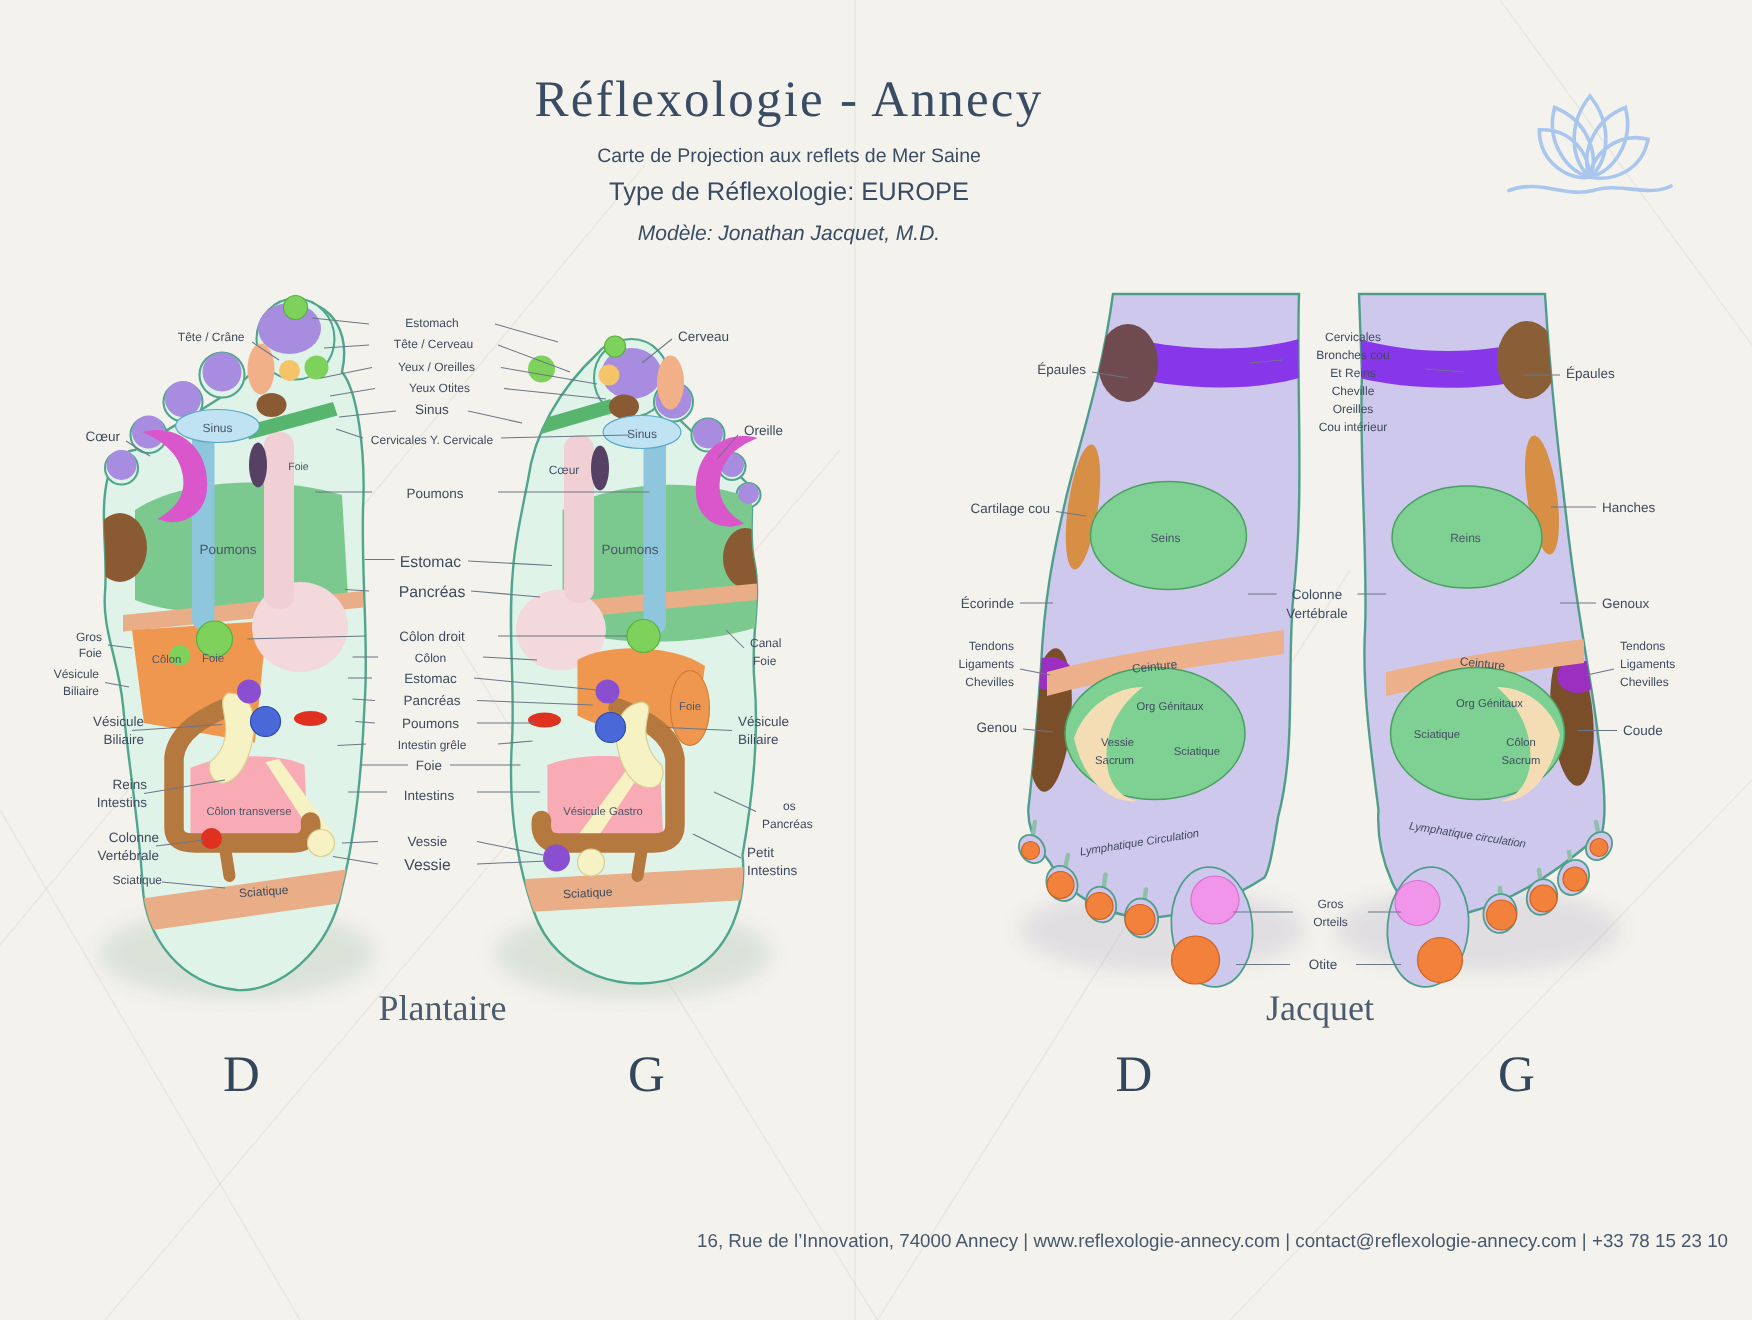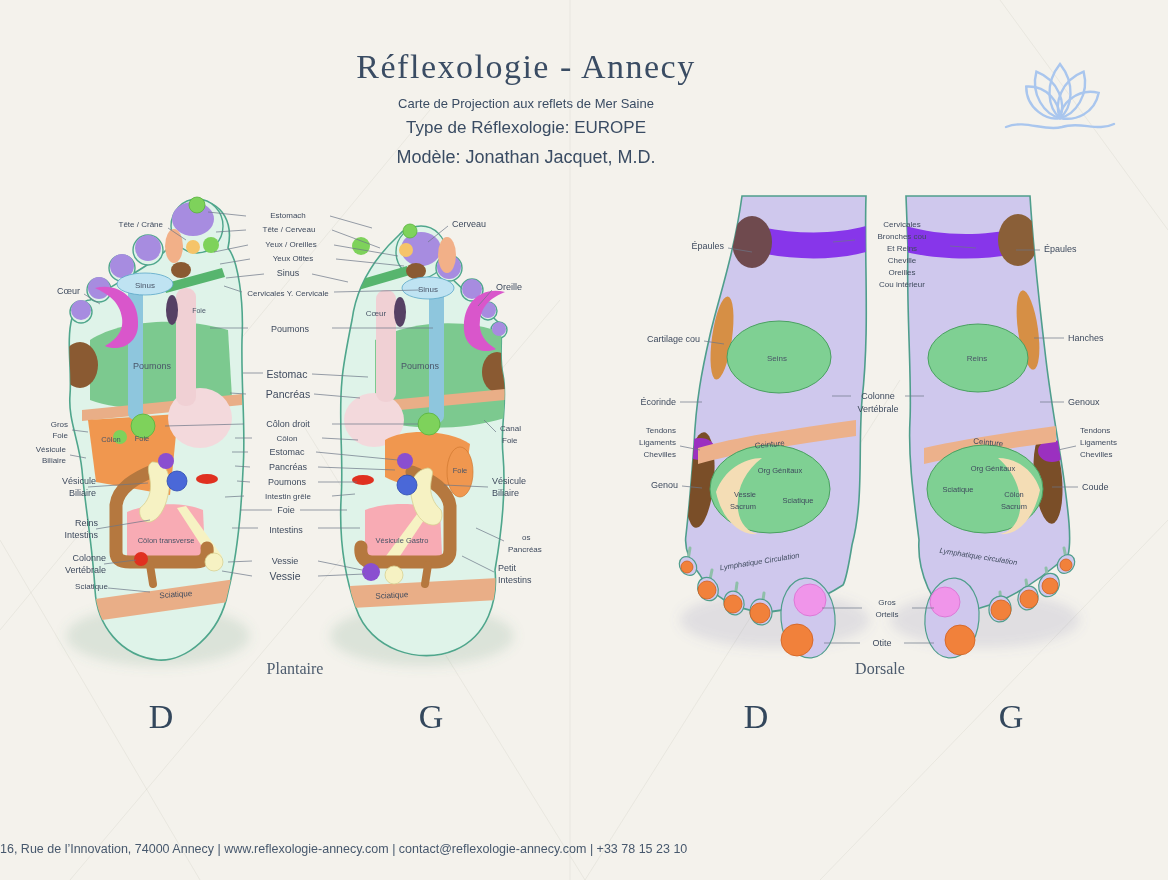--- a/index.html
+++ b/index.html
@@ -2,24 +2,24 @@
 <html><head>
 <meta charset="utf-8">
 <style>
   html,body{margin:0;padding:0;background:#e8e6e0;}
   .page{position:relative;width:1168px;height:880px;background:#f4f2ec;overflow:hidden;
         font-family:"Liberation Sans",sans-serif;}
   .hdr{position:absolute;left:0;width:1052px;text-align:center;color:#3a4c63;}
   #title{top:48px;font-family:"Liberation Serif",serif;font-size:34px;letter-spacing:1.5px;}
   #sub1{top:96px;font-size:13px;}
   #sub2{top:118px;font-size:17px;}
-  #model{top:147px;font-size:18px;}
-  .cap{position:absolute;text-align:center;font-family:"Liberation Serif",serif;color:#4c5b6d;font-size:16px;}
+  #model{top:147px;font-size:14px;font-style:italic;}
+  .cap{position:absolute;text-align:center;font-family:"Liberation Serif",serif;color:#4c5b6d;font-size:24px;}
   .sideletter{position:absolute;text-align:center;font-family:"Liberation Serif",serif;color:#33475c;font-size:34px;}
-  #footer{position:absolute;top:820px;left:0;width:1152px;text-align:left;font-size:12.5px;color:#47586d;margin-top:22px;}
+  #footer{position:absolute;top:820px;left:0;width:1152px;text-align:right;font-size:12.5px;color:#47586d;}
   svg{position:absolute;left:0;top:0;}
   text{font-family:"Liberation Sans",sans-serif;fill:#3f4b5e;}
   .lbl{font-size:9px;}
   .lbl2{font-size:8px;}
   .big{font-size:10.5px;}
   .intl{fill:#4a5568;}
   .ldr{stroke:#6b7686;stroke-width:0.7;fill:none;}
   .bgl{stroke:rgba(140,140,120,0.10);stroke-width:1;}
 </style>
 </head>
@@ -424,20 +424,20 @@
     <text fill="#7a7a92" font-size="7.5" font-style="italic" x="978" y="559" transform="rotate(9 978 559)">Lymphatique circulation</text>
   </g>
 </svg>
 
   <div class="hdr" id="title">Réflexologie - Annecy</div>
   <div class="hdr" id="sub1">Carte de Projection aux reflets de Mer Saine</div>
   <div class="hdr" id="sub2">Type de Réflexologie: EUROPE</div>
   <div class="hdr" id="model">Modèle: Jonathan Jacquet, M.D.</div>
 
   <div class="cap" style="left:235px;top:660px;width:120px;">Plantaire</div>
-  <div class="cap" style="left:820px;top:660px;width:120px;">Dorsale</div>
+  <div class="cap" style="left:820px;top:660px;width:120px;">Jacquet</div>
   <div class="sideletter" style="left:145px;top:698px;width:32px;">D</div>
   <div class="sideletter" style="left:415px;top:698px;width:32px;">G</div>
   <div class="sideletter" style="left:740px;top:698px;width:32px;">D</div>
   <div class="sideletter" style="left:995px;top:698px;width:32px;">G</div>
 
   <div id="footer">16, Rue de l’Innovation, 74000 Annecy | www.reflexologie-annecy.com | contact@reflexologie-annecy.com | +33 78 15 23 10</div>
 </div>
 
 </body></html>

